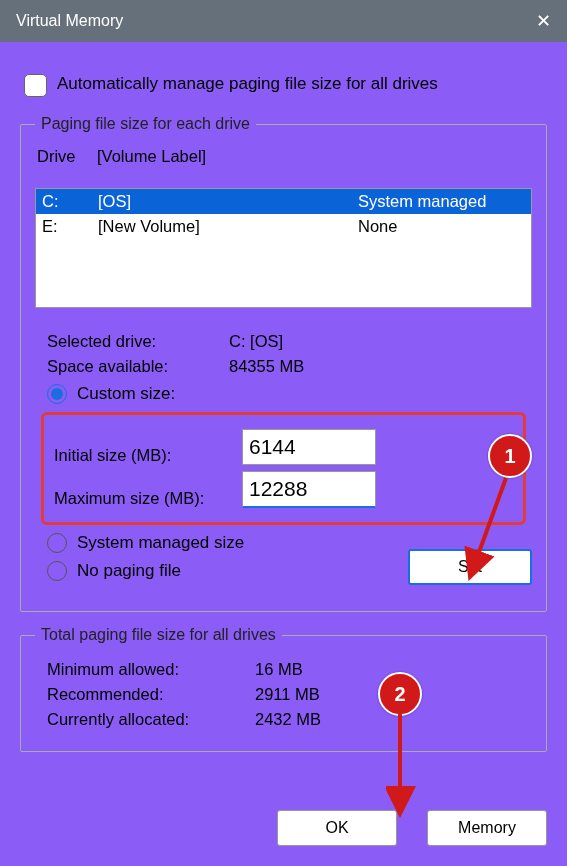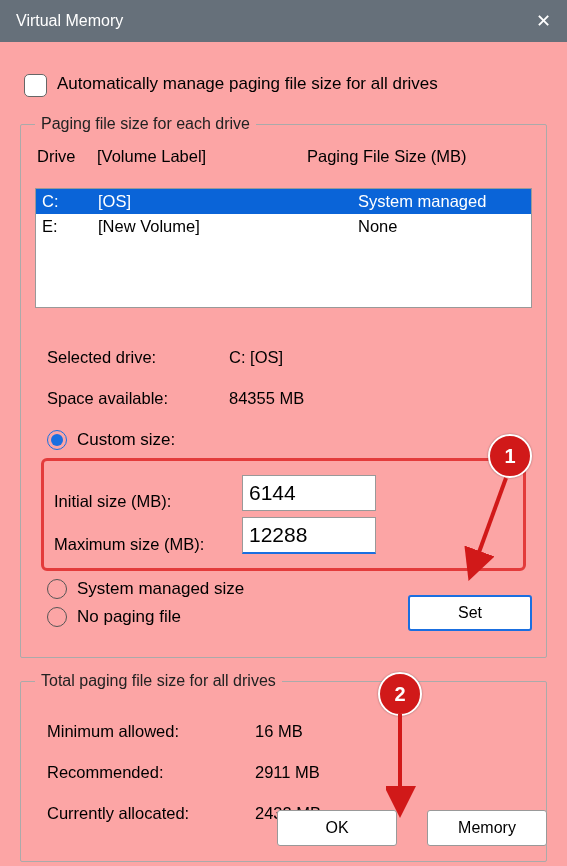--- a/index.html
+++ b/index.html
@@ -1,35 +1,35 @@
 <!DOCTYPE html>
 <html><head>
 <meta charset="utf-8">
 <style>
 html,body{margin:0;padding:0;font-family:"Segoe UI",Arial,sans-serif;background:#fff}
-.window{width:567px;height:866px;position:relative;background:#fca5a5;box-sizing:border-box}
+.window{width:567px;height:866px;position:relative;background:#8b5cf6;box-sizing:border-box}
 .titlebar{height:42px;background:#66707a;display:flex;align-items:center;justify-content:space-between;padding:0 16px}
 .title{color:#fff;font-size:16px}
 .close{color:#fff;font-size:18px;cursor:pointer}
 .body{padding:18px 20px 18px 20px}
 .checkbox-row{display:flex;align-items:flex-start;gap:10px;margin:14px 0 18px 4px;font-size:17px}
 .chk{width:21px;height:21px;border:1px solid #666;border-radius:5px;background:#fff}
 fieldset{border:1px solid #aaa;border-radius:2px;margin:0 0 14px;padding:10px 14px 16px}
 legend{font-size:16px;padding:0 6px;color:#222}
 .list-head{display:flex;font-size:16.5px;padding:4px 2px 22px}
 .hd-drive{width:60px}
 .hd-vol{width:210px}
 .hd-size{flex:1}
 .drive-list{border:1px solid #999;height:118px;background:#fff}
 .drive-row{display:flex;font-size:16.5px;padding:3px 6px}
 .drive-row.sel{background:#0a64d8;color:#fff}
 .dr{width:56px}
 .vl{width:260px}
 .ps{flex:1}
-.info-row{display:flex;font-size:16.5px;margin:22px 12px}
+.info-row{display:flex;font-size:16.5px;margin:6px 12px}
 .ilab{width:182px}
 .radio-row{display:flex;align-items:flex-end;gap:10px;font-size:17px;margin:8px 12px}
 .radio{width:18px;height:18px;border:1.8px solid #555;border-radius:50%;position:relative}
 .radio.on{border-color:#1a6fe0}
 .radio.on::after{content:"";position:absolute;inset:3px;border-radius:50%;background:#1a6fe0}
 .size-box{border:3px solid #e33b3b;border-radius:6px;margin:2px 6px 8px 6px;padding:8px 10px}
 .size-row{display:flex;align-items:flex-end;margin:6px 0}
 .slab{width:188px;font-size:16.5px}
 .sinput{width:120px;height:30px;border:1px solid #999;font-size:21px;padding:2px 6px}
 .sinput.focus{border-bottom:2px solid #1a6fe0}
@@ -56,21 +56,20 @@
     <div class="checkbox-row">
       <span class="chk"></span>
       <span>Automatically manage paging file size for all drives</span>
     </div>
 
     <fieldset>
       <legend>Paging file size for each drive</legend>
       <div class="list-head">
         <span class="hd-drive">Drive</span>
         <span class="hd-vol">[Volume Label]</span>
-        <span class="hd-size">Paging File Size (MB)</span>
       </div>
       <div class="drive-list">
         <div class="drive-row sel">
           <span class="dr">C:</span>
           <span class="vl">[OS]</span>
           <span class="ps">System managed</span>
         </div>
         <div class="drive-row">
           <span class="dr">E:</span>
           <span class="vl">[New Volume]</span>

